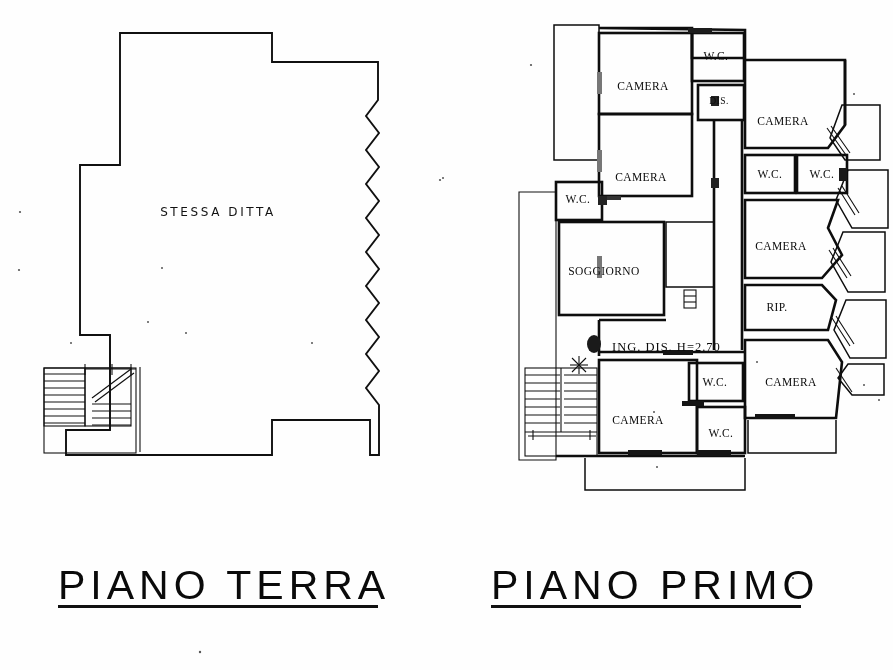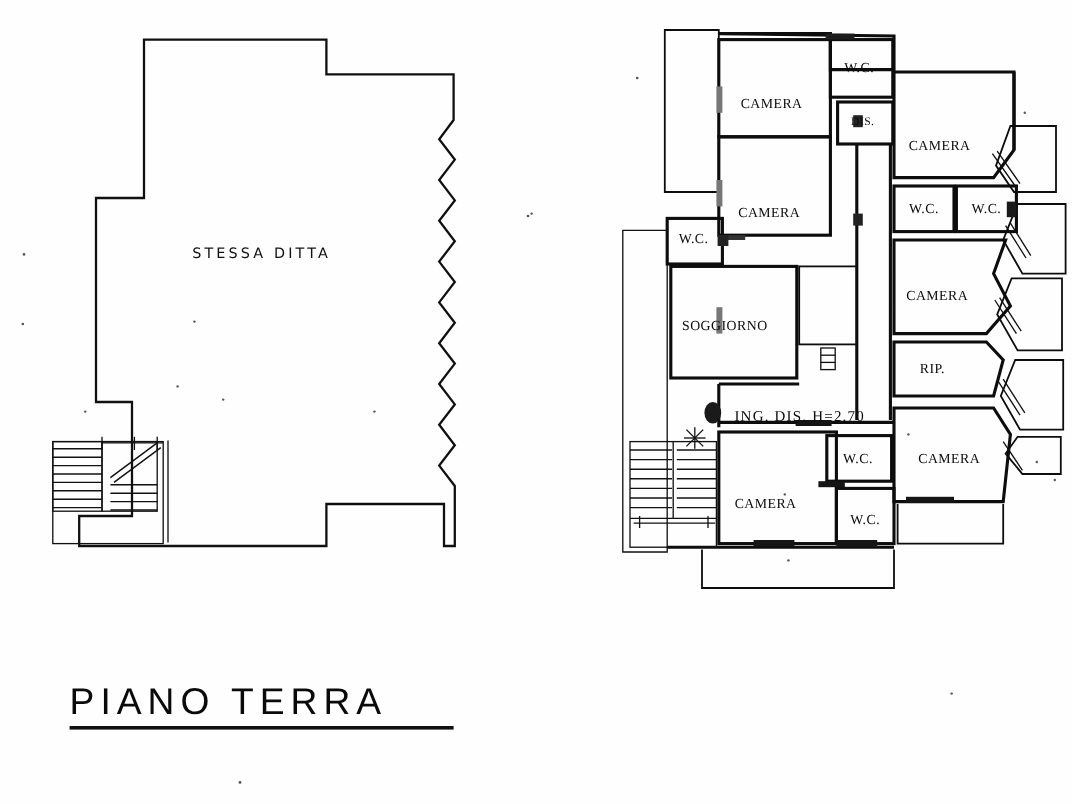--- a/index.html
+++ b/index.html
@@ -30,21 +30,21 @@
   }
   .caption {
     position: absolute;
     font-family: "Liberation Sans", sans-serif;
     letter-spacing: 5px;
     color: #0a0a0a;
     white-space: nowrap;
   }
   .caption .txt {
     display: block;
-    font-size: 31px;
+    font-size: 41px;
     line-height: 38px;
     font-weight: 400;
   }
   .caption .rule {
     display: block;
     height: 3px;
     background: #111;
     margin-top: 1px;
   }
   #cap-terra { left: 58px; top: 566px; }
@@ -317,14 +317,18 @@
       <circle class="speck" cx="657" cy="467" r="1"></circle>
       <circle class="speck" cx="793" cy="578" r="1"></circle>
     </g>
   </svg>
 
   <div class="caption" id="cap-terra">
     <span class="txt">PIANO TERRA</span>
     <span class="rule"></span>
   </div>
 
+  <div class="caption" id="cap-primo">
+    <span class="txt">PIANO PRIMO</span>
+    <span class="rule"></span>
+  </div>
 
 </div>
 
 </body></html>

